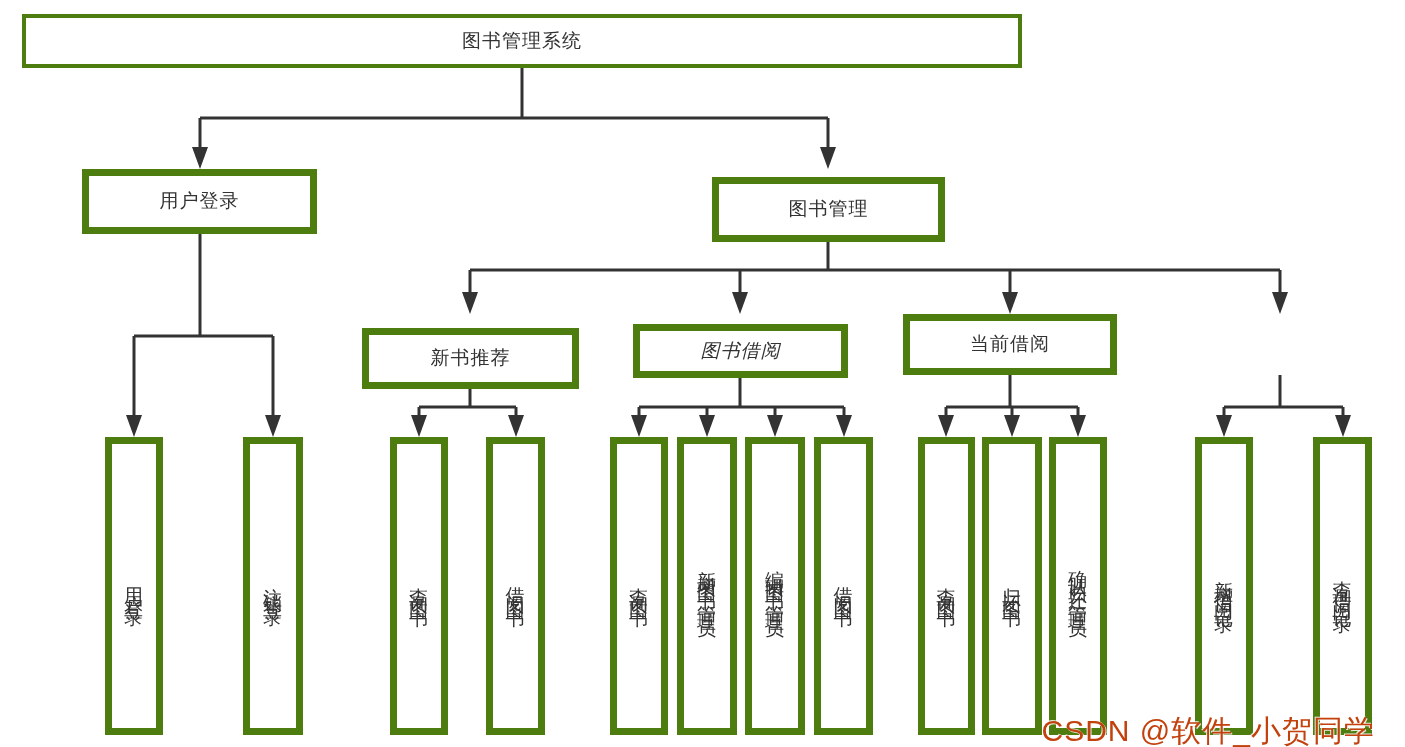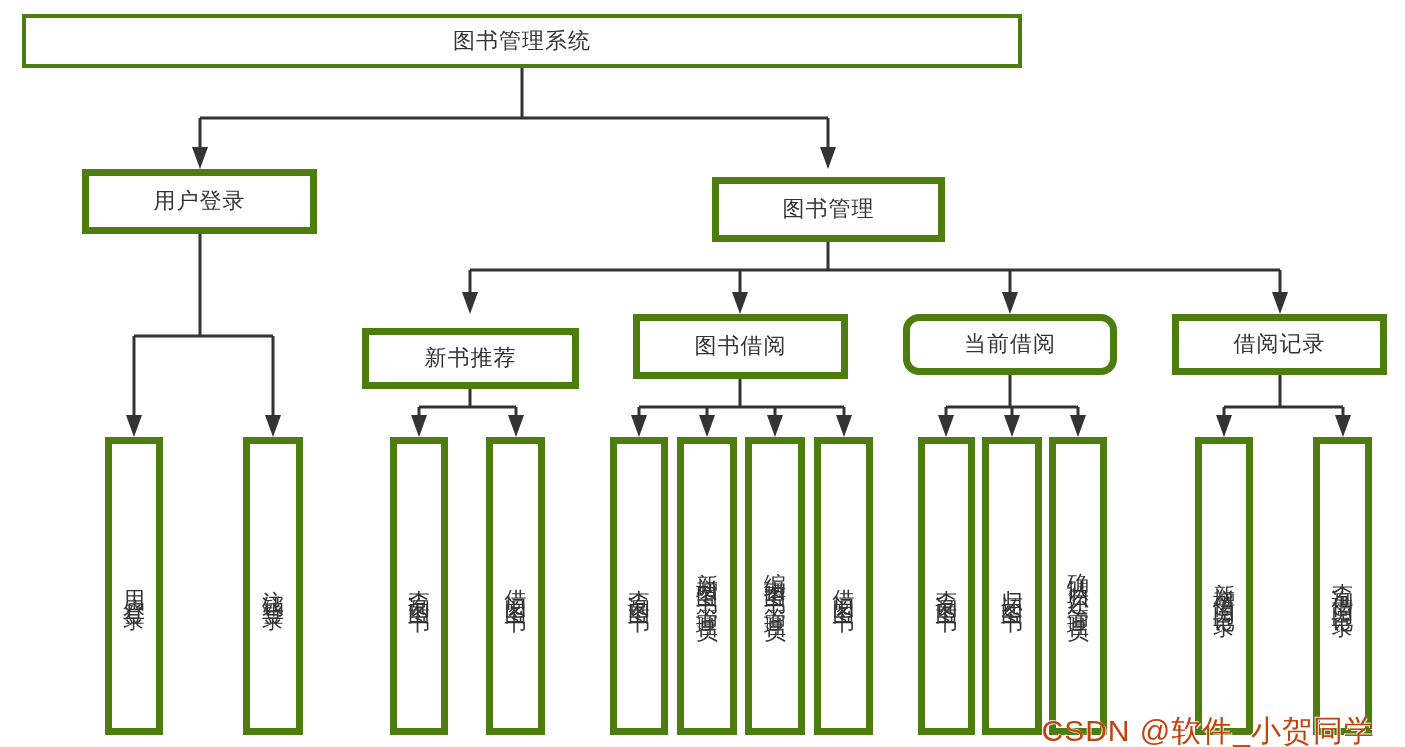--- a/index.html
+++ b/index.html
@@ -19,21 +19,21 @@
   }
   .node {
     position: absolute;
     box-sizing: border-box;
     border: 7px solid #4d7c0f;
     background: #ffffff;
     color: #333333;
     display: flex;
     align-items: center;
     justify-content: center;
-    font-size: 22px;
+    font-size: 19px;
     line-height: 1.2;
     z-index: 1;
     letter-spacing: 1px;
     white-space: nowrap;
   }
   .node.root { border-width: 4px; }
   .node.leaf {
     writing-mode: vertical-rl;
     text-orientation: mixed;
     letter-spacing: 7px;
@@ -118,23 +118,22 @@
     <line x1="1343" y1="407" x2="1343" y2="418"></line>
     <polygon points="1335,415 1351,415 1343,437" stroke="none"></polygon>
   </svg>
 
   <div class="node root" style="left:22px; top:14px; width:1000px; height:54px;">图书管理系统</div>
 
   <div class="node" style="left:82px; top:169px; width:235px; height:65px;">用户登录</div>
   <div class="node" style="left:712px; top:169px; width:233px; height:65px;margin-top:8px;">图书管理</div>
 
   <div class="node" style="left:362px; top:328px; width:217px; height:61px;">新书推荐</div>
-  <div class="node" style="left:633px; top:314px; width:215px; height:65px;">图书借阅</div>
-  <div class="node" style="left:903px; top:314px; width:214px; height:61px;border-radius:16px;">当前借阅</div>
-  <div class="node" style="left:1172px; top:314px; width:215px; height:61px;">借阅记录</div>
+  <div class="node" style="left:633px; top:324px; width:215px; height:54px;font-style:italic;">图书借阅</div>
+  <div class="node" style="left:903px; top:314px; width:214px; height:61px;">当前借阅</div>
 
   <div class="node leaf" style="left:105px; top:437px; width:58px; height:298px;">用户登录</div>
   <div class="node leaf" style="left:243px; top:437px; width:60px; height:298px;">注销登录</div>
 
   <div class="node leaf" style="left:390px; top:437px; width:58px; height:298px;">查询图书</div>
   <div class="node leaf" style="left:486px; top:437px; width:59px; height:298px;">借阅图书</div>
 
   <div class="node leaf" style="left:610px; top:437px; width:58px; height:298px;">查询图书</div>
   <div class="node leaf" style="left:677px; top:437px; width:60px; height:298px;">新增图书（管理员）</div>
   <div class="node leaf" style="left:745px; top:437px; width:60px; height:298px;">编辑图书（管理员）</div>

